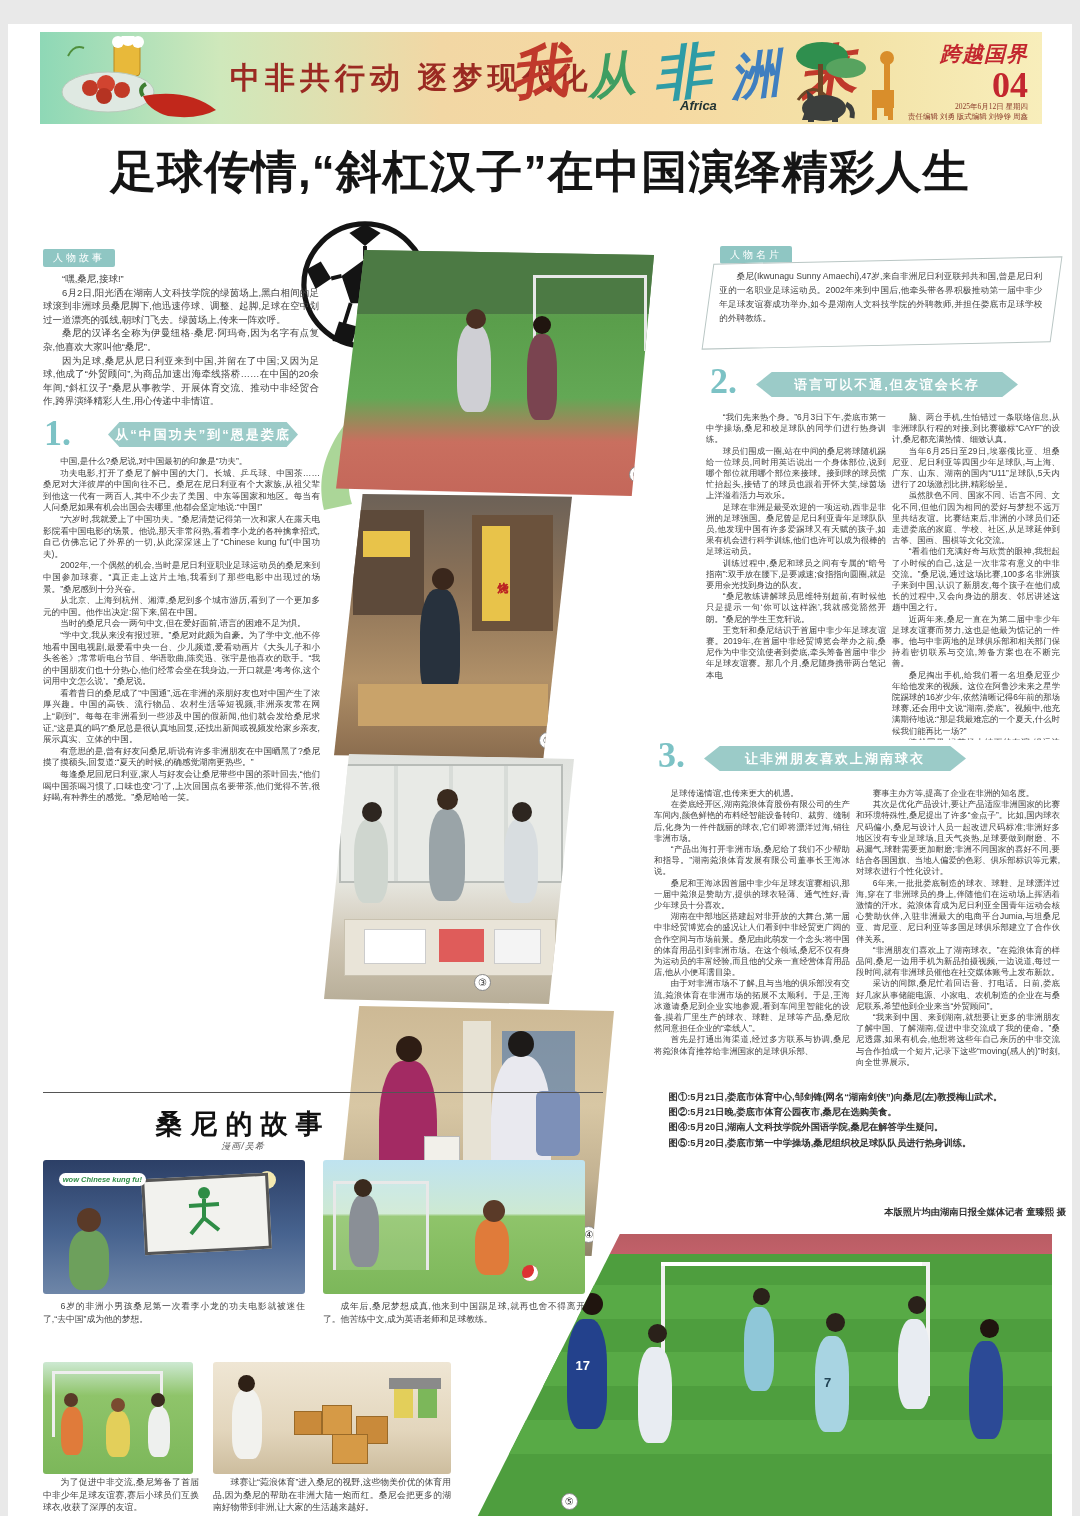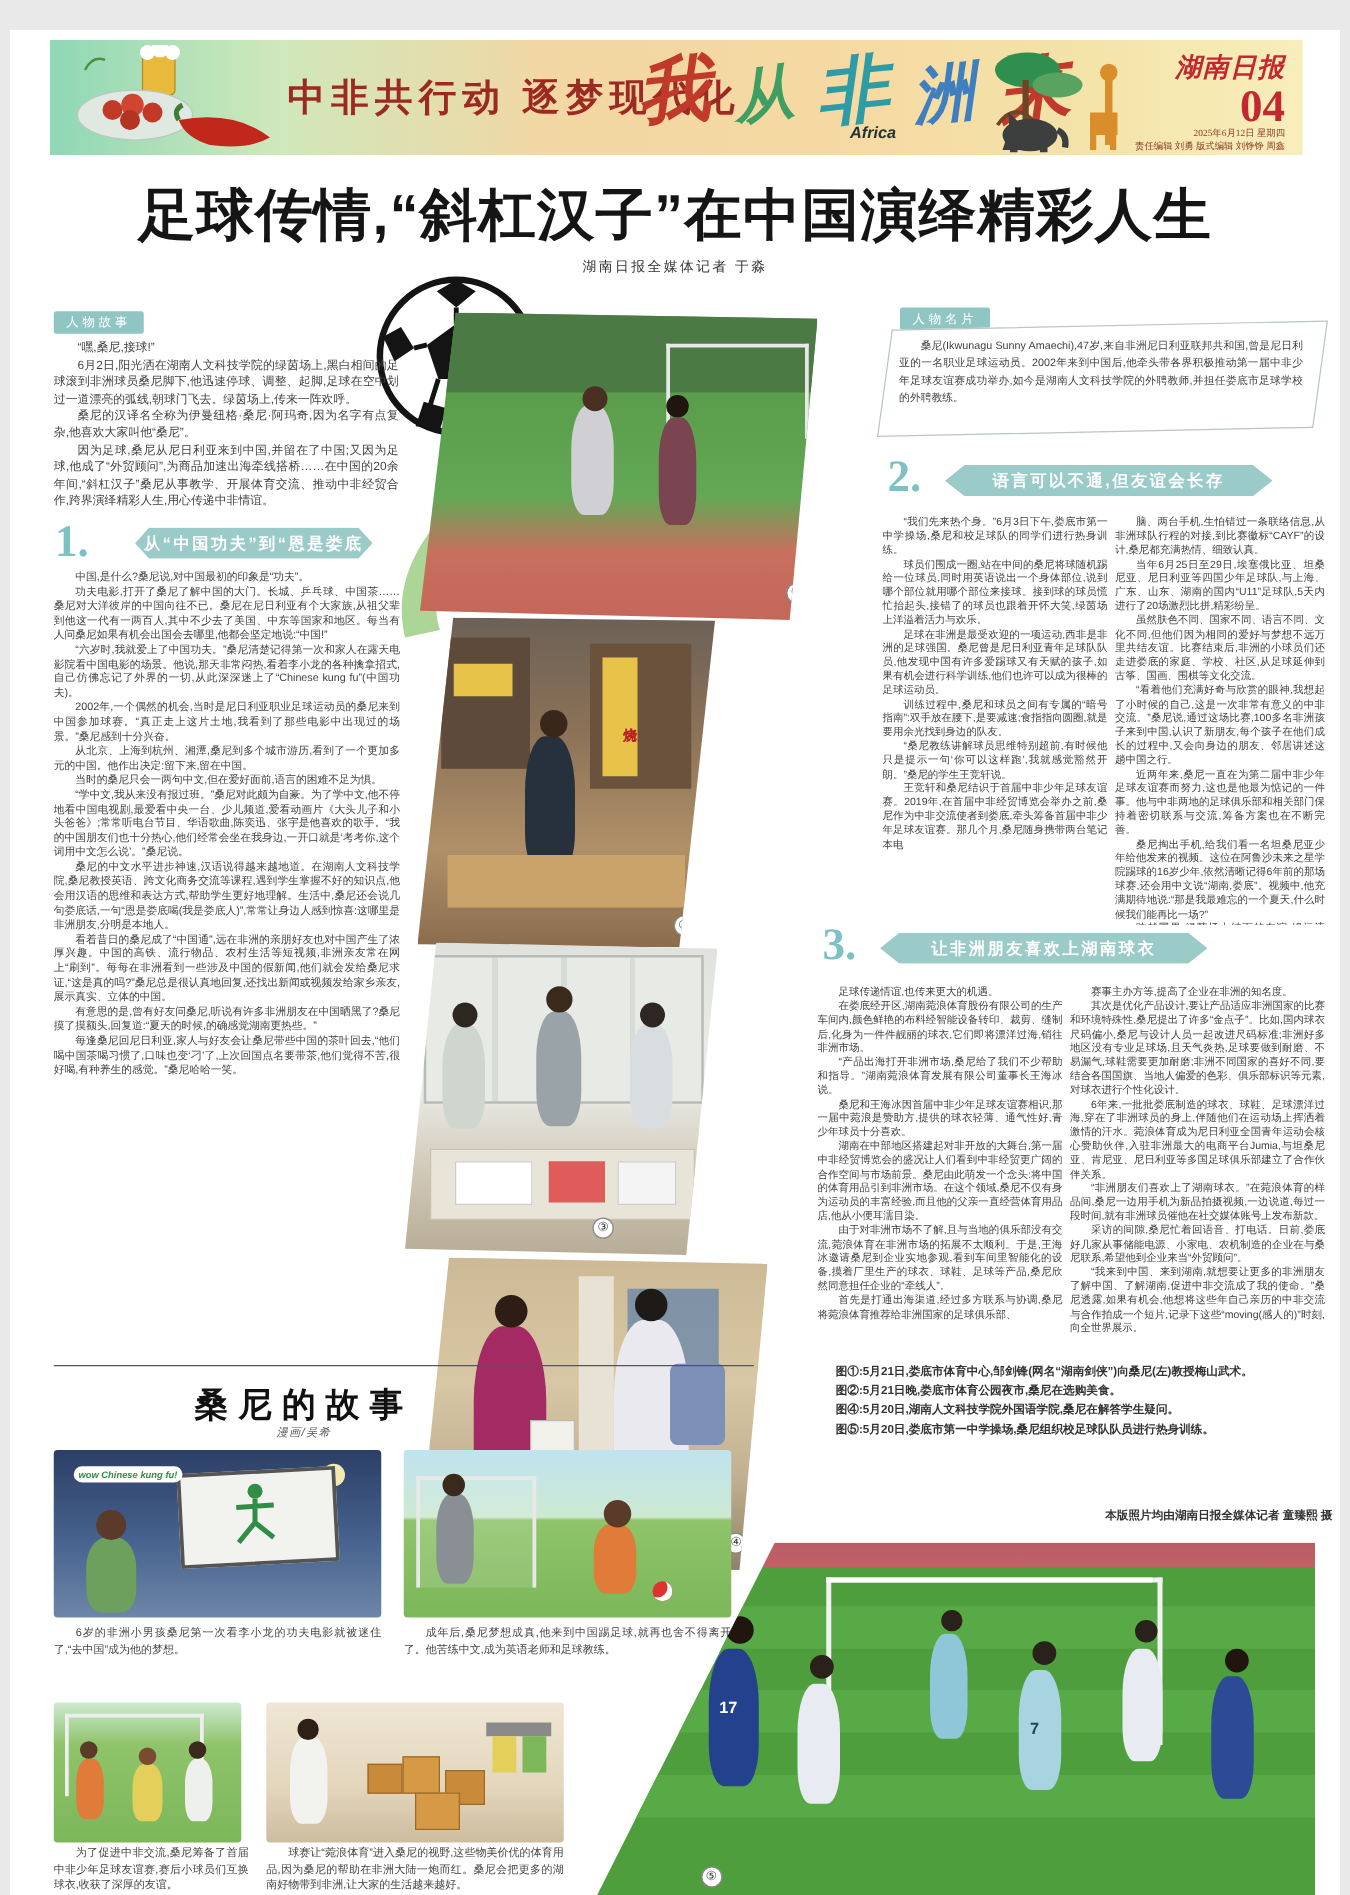--- a/index.html
+++ b/index.html
@@ -118,29 +118,28 @@
       <rect x="20" y="80" width="6" height="8" fill="#3c3f3d"></rect>
         <rect x="44" y="80" width="6" height="8" fill="#3c3f3d"></rect>
       <path d="M58 70 q8 4 6 14" stroke="#3c3f3d" stroke-width="5" fill="none"></path>
       <rect x="96" y="28" width="6" height="54" fill="#d98e2b"></rect>
       <rect x="84" y="56" width="22" height="18" fill="#d98e2b"></rect>
       <rect x="84" y="72" width="5" height="14" fill="#d98e2b"></rect>
         <rect x="100" y="72" width="5" height="14" fill="#d98e2b"></rect>
       <circle cx="99" cy="24" r="7" fill="#d98e2b"></circle>
     </svg>
     <div class="abs masthead">
-      <div class="masthead-name">湖南日报</div>
+      <div class="masthead-name">跨越国界</div>
       <div class="masthead-page">04</div>
       <div class="masthead-date">2025年6月12日  星期四</div>
       <div class="masthead-date">责任编辑 刘勇  版式编辑 刘铮铮  周鑫</div>
     </div>
   </div>
 
   <div class="abs headline">足球传情,“斜杠汉子”在中国演绎精彩人生</div>
-  <div class="abs byline">湖南日报全媒体记者 于淼</div>
 
   <svg class="abs ball" viewBox="0 0 100 100">
     <circle cx="50" cy="50" r="47" fill="#fff" stroke="#141414" stroke-width="4"></circle>
     <polygon points="50,30 68,43 61,64 39,64 32,43" fill="#141414"></polygon>
     <polygon points="50,3 62,10 50,20 38,10" fill="#141414"></polygon>
     <polygon points="5,38 16,32 24,45 12,53" fill="#141414"></polygon>
     <polygon points="95,38 84,32 76,45 88,53" fill="#141414"></polygon>
     <polygon points="25,93 30,78 44,82 40,95" fill="#141414"></polygon>
     <polygon points="75,93 70,78 56,82 60,95" fill="#141414"></polygon>
     <path d="M50 20 L50 30 M24 45 L32 43 M76 45 L68 43 M39 64 L34 80 M61 64 L66 80" stroke="#141414" stroke-width="3"></path>
@@ -162,21 +161,20 @@
   <div class="abs sec-num" style="left:36px;top:388px">1.</div>
   <div class="abs sec-banner" style="left:100px;top:398px;width:190px">从“中国功夫”到“恩是娄底喝”</div>
   <div class="abs col body1" style="left:35px;top:432px;width:277px;height:616px">
       <p>中国,是什么?桑尼说,对中国最初的印象是“功夫”。</p>
       <p>功夫电影,打开了桑尼了解中国的大门。长城、乒乓球、中国茶……桑尼对大洋彼岸的中国向往不已。桑尼在尼日利亚有个大家族,从祖父辈到他这一代有一两百人,其中不少去了美国、中东等国家和地区。每当有人问桑尼如果有机会出国会去哪里,他都会坚定地说:“中国!”</p>
       <p>“六岁时,我就爱上了中国功夫。”桑尼清楚记得第一次和家人在露天电影院看中国电影的场景。他说,那天非常闷热,看着李小龙的各种擒拿招式,自己仿佛忘记了外界的一切,从此深深迷上了“Chinese kung fu”(中国功夫)。</p>
       <p>2002年,一个偶然的机会,当时是尼日利亚职业足球运动员的桑尼来到中国参加球赛。“真正走上这片土地,我看到了那些电影中出现过的场景。”桑尼感到十分兴奋。</p>
       <p>从北京、上海到杭州、湘潭,桑尼到多个城市游历,看到了一个更加多元的中国。他作出决定:留下来,留在中国。</p>
       <p>当时的桑尼只会一两句中文,但在爱好面前,语言的困难不足为惧。</p>
       <p>“学中文,我从来没有报过班。”桑尼对此颇为自豪。为了学中文,他不停地看中国电视剧,最爱看中央一台、少儿频道,爱看动画片《大头儿子和小头爸爸》;常常听电台节目、华语歌曲,陈奕迅、张宇是他喜欢的歌手。“我的中国朋友们也十分热心,他们经常会坐在我身边,一开口就是‘考考你,这个词用中文怎么说’。”桑尼说。</p>
-      <p>桑尼的中文水平进步神速,汉语说得越来越地道。在湖南人文科技学院,桑尼教授英语、跨文化商务交流等课程,遇到学生掌握不好的知识点,他会用汉语的思维和表达方式,帮助学生更好地理解。生活中,桑尼还会说几句娄底话,一句“恩是娄底喝(我是娄底人)”,常常让身边人感到惊喜:这哪里是非洲朋友,分明是本地人。</p>
       <p>看着昔日的桑尼成了“中国通”,远在非洲的亲朋好友也对中国产生了浓厚兴趣。中国的高铁、流行物品、农村生活等短视频,非洲亲友常在网上“刷到”。每每在非洲看到一些涉及中国的假新闻,他们就会发给桑尼求证,“这是真的吗?”桑尼总是很认真地回复,还找出新闻或视频发给家乡亲友,展示真实、立体的中国。</p>
       <p>有意思的是,曾有好友问桑尼,听说有许多非洲朋友在中国晒黑了?桑尼摸了摸额头,回复道:“夏天的时候,的确感觉湖南更热些。”</p>
       <p>每逢桑尼回尼日利亚,家人与好友会让桑尼带些中国的茶叶回去,“他们喝中国茶喝习惯了,口味也变‘刁’了,上次回国点名要带茶,他们觉得不苦,很好喝,有种养生的感觉。”桑尼哈哈一笑。</p>
     </div>
 
   <div class="abs photo" style="left:328px;top:226px;width:318px;height:246px;
        clip-path:polygon(9% 0,100% 2%,93% 100%,0 97%);
        background:linear-gradient(180deg,#7b9a6d 0%,#5a9e4b 28%,#63a855 60%,#c96f5f 78%,#c4675a 100%);">
     <div class="abs" style="left:0;top:0;width:100%;height:26%;background:#4c7a44"></div>
     <div class="abs" style="left:62%;top:10%;width:34%;height:30%;border:3px solid #e8e8e8;border-bottom:none"></div>

